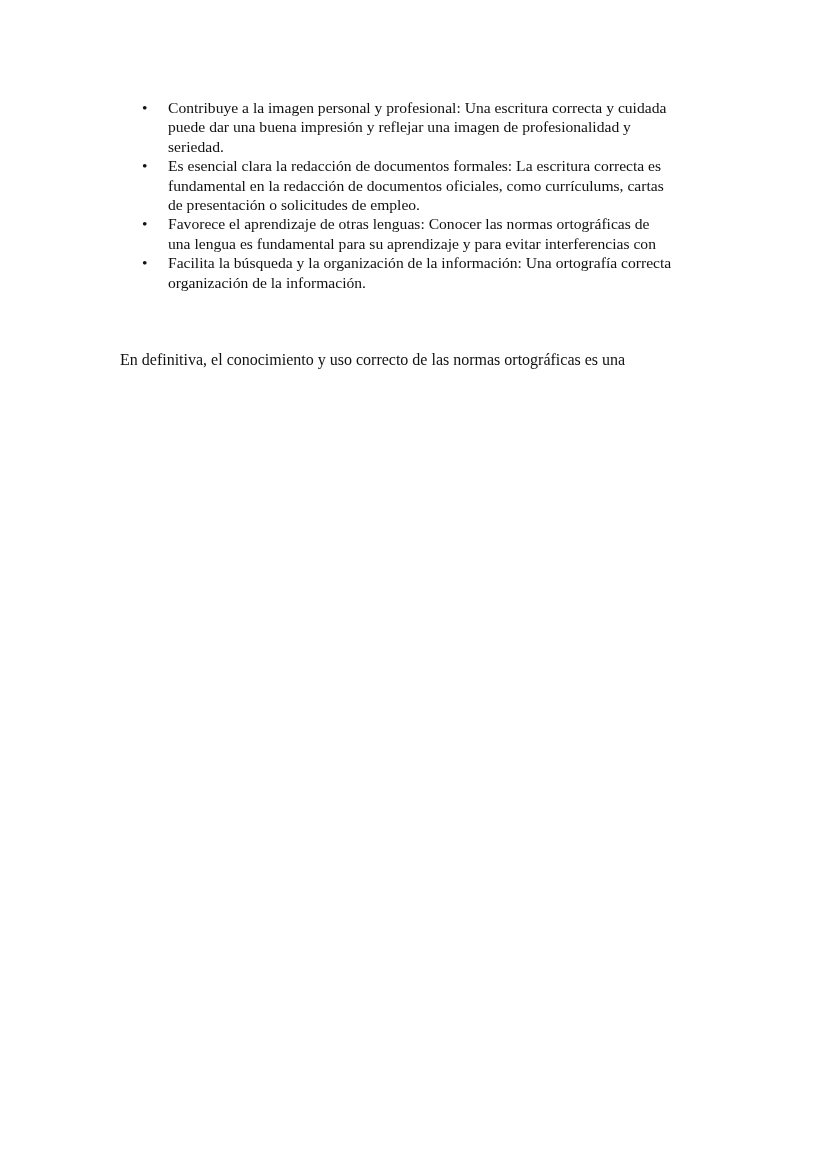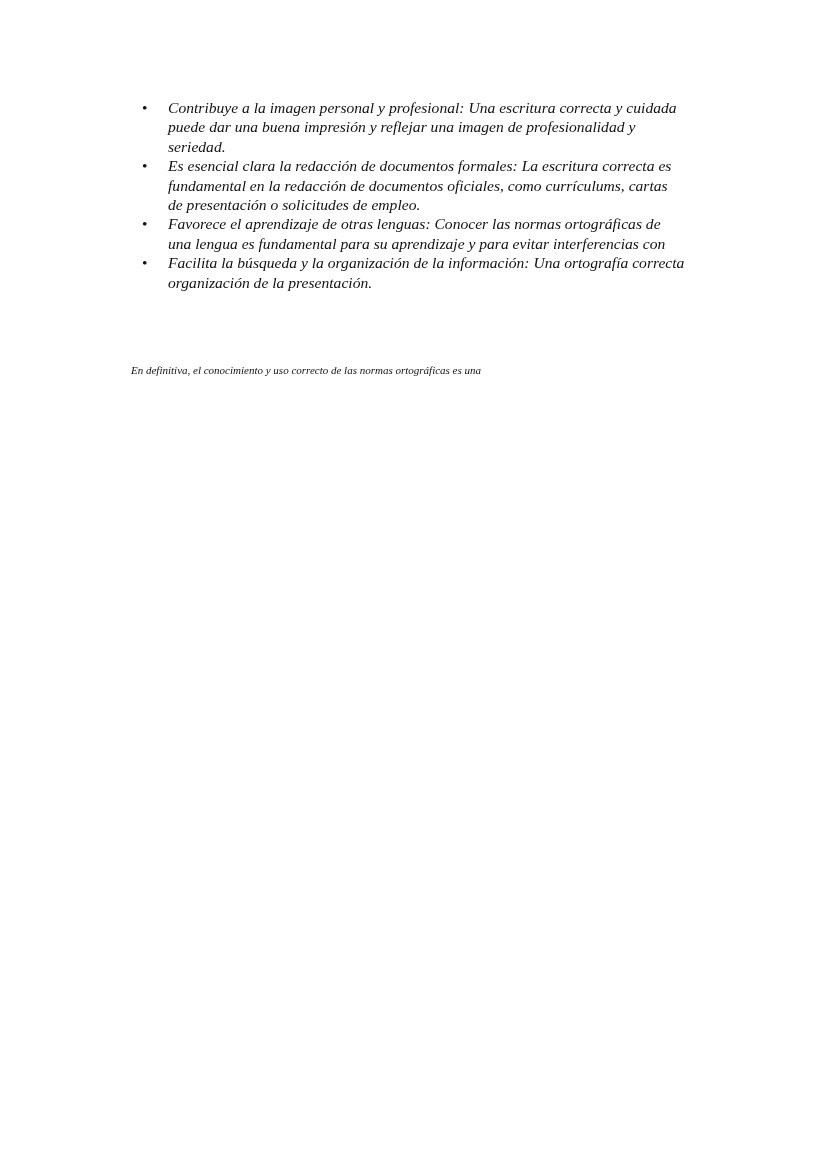--- a/index.html
+++ b/index.html
@@ -41,30 +41,29 @@
       position: absolute;
       left: 0;
       top: 0;
       width: 10px;
       font-size: 15.6px;
       line-height: 19.4px;
     }
     .line {
       display: block;
       white-space: nowrap;
-      font-style: italic;
     }
     .conclusion {
       position: absolute;
       left: 118px;
       top: 348px;
       width: 640px;
-      font-size: 11px;
+      font-size: 16px;
       line-height: 19.4px;
-      margin: 13px;
+      margin: 2px;
     }
   </style>
 </head>
 <body>
 
 <div class="page">
 
   <ul class="bullet-list">
     <li class="bullet-item">
       <span class="bullet-dot">•</span>
@@ -79,21 +78,21 @@
       <span class="line">de presentación o solicitudes de empleo.</span>
     </li>
     <li class="bullet-item">
       <span class="bullet-dot">•</span>
       <span class="line">Favorece el aprendizaje de otras lenguas: Conocer las normas ortográficas de</span>
       <span class="line">una lengua es fundamental para su aprendizaje y para evitar interferencias con</span>
     </li>
     <li class="bullet-item">
       <span class="bullet-dot">•</span>
       <span class="line">Facilita la búsqueda y la organización de la información: Una ortografía correcta</span>
-      <span class="line">organización de la presentación.</span>
+      <span class="line">organización de la información.</span>
     </li>
   </ul>
 
   <p class="conclusion">
     <span class="line">En definitiva, el conocimiento y uso correcto de las normas ortográficas es una</span>
   </p>
 
 </div>
 
 </body></html>

